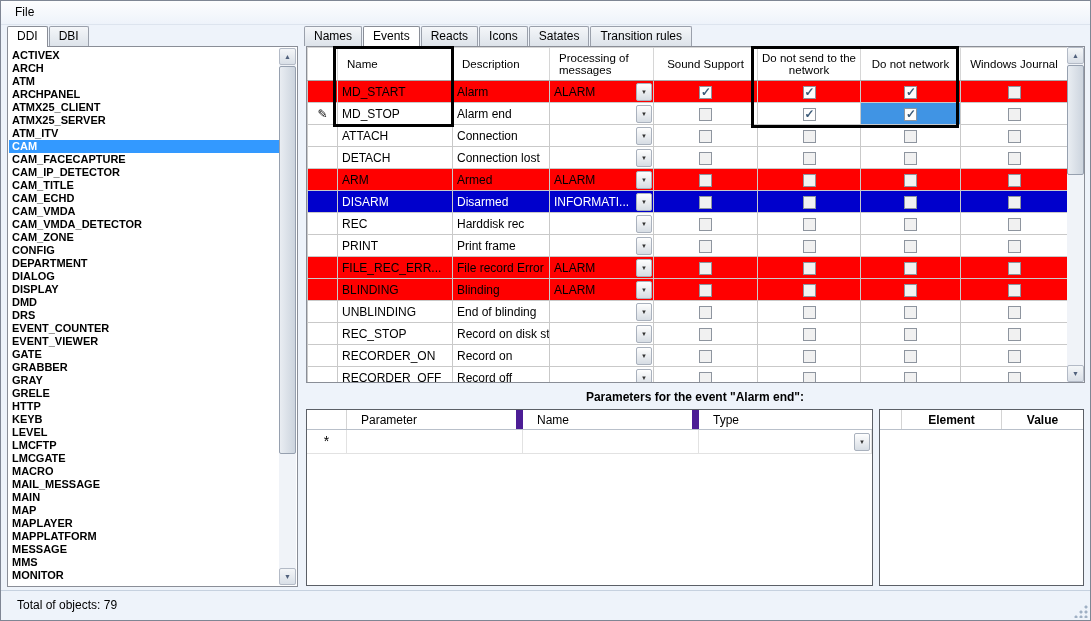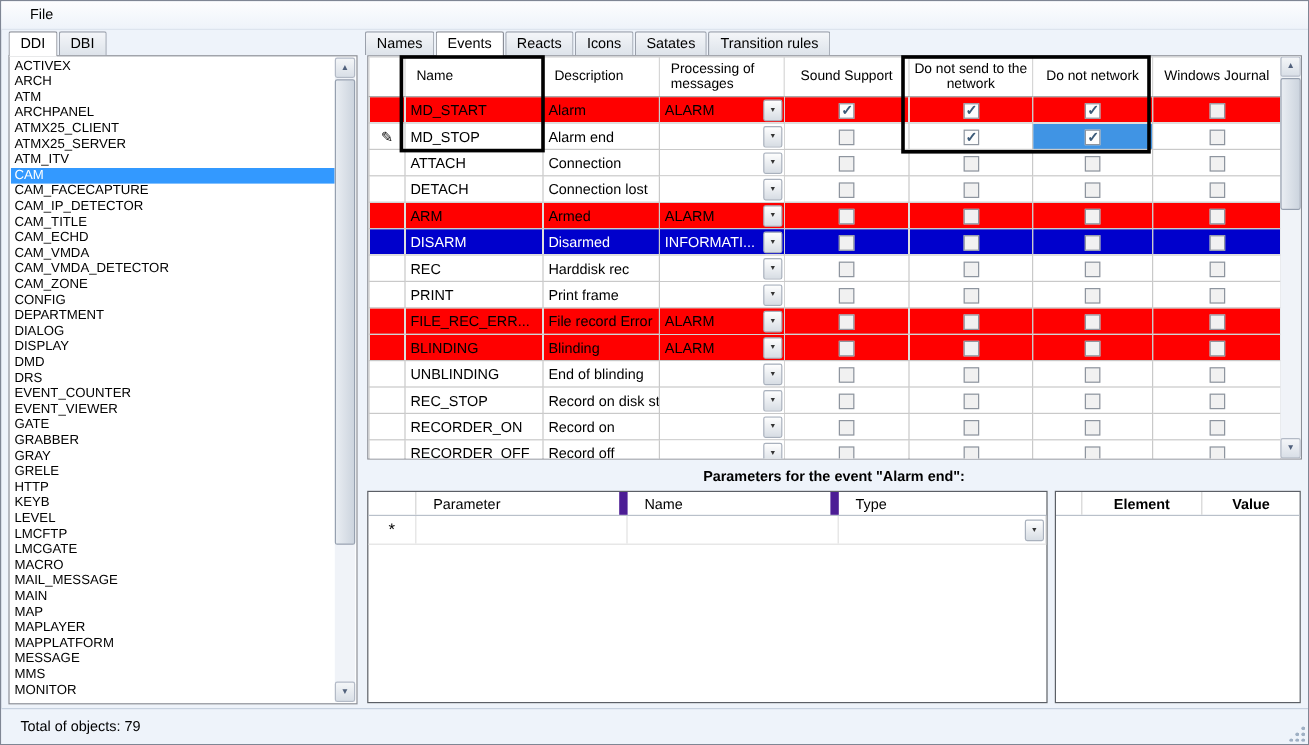--- a/index.html
+++ b/index.html
@@ -2,35 +2,35 @@
 <html><head>
 <meta charset="utf-8">
 <style>
   * { margin:0; padding:0; box-sizing:border-box; }
   body { font-family:"Liberation Sans", sans-serif; font-size:12px; color:#000; background:#d8dee6; }
   .window { position:relative; width:1091px; height:621px; background:#eef3fa; border:1px solid #7f8694; overflow:hidden; }
 
   
   .menubar { position:absolute; left:0; top:0; width:100%; height:24px;
              background:linear-gradient(#fdfdfe,#eef3fa); border-bottom:1px solid #dde4ee; }
-  .menu-item { display:inline-block; padding:0 8px; margin-left:16px; line-height:23px; }
+  .menu-item { display:inline-block; padding:0 8px; margin-left:6px; line-height:23px; }
 
   
   .tabstrip { position:absolute; height:19px; display:flex; align-items:flex-end; z-index:3;justify-content:center; }
   .left-tabs { left:6px; top:26px; }
   .right-tabs { left:303px; top:26px; }
   .tab { display:inline-block; padding:2px 9px 3px; margin-right:1px; font-size:12px;
          border:1px solid #9aa0ab; border-bottom:none; border-radius:2px 2px 0 0;
          background:linear-gradient(#f4f6f9,#dde3ea); white-space:nowrap; }
   .tab.selected { background:#fff; padding-bottom:4px; margin-bottom:-1px; border-color:#8a8e97; }
 
   
   .listbox { position:absolute; left:6px; top:45px; width:291px; height:541px;
              background:#fff; border:1px solid #8a8e97; z-index:1; }
-  .list-items { position:absolute; left:1px; top:2px; right:18px; bottom:1px; overflow:hidden; }
+  .list-items { position:absolute; left:1px; top:2px; right:18px; bottom:1px; overflow:hidden;font-weight:bold; }
   .list-item { height:13px; line-height:13px; font-size:11px; padding-left:3px; white-space:nowrap; }
   .list-item.selected { background:#3399ff; color:#fff; }
 
   
   .vscroll { position:absolute; width:17px; background:#f0f3f8; }
   .list-scroll { right:1px; top:1px; bottom:1px; }
   .events-scroll { right:0; top:0; bottom:0; }
   .scroll-btn { position:absolute; left:0; width:17px; height:17px; text-align:center; line-height:16px;
                 font-size:7px; color:#51617c; background:linear-gradient(#f4f6f8,#d9dfe7);
                 border:1px solid #b3bac6; border-radius:2px; }

